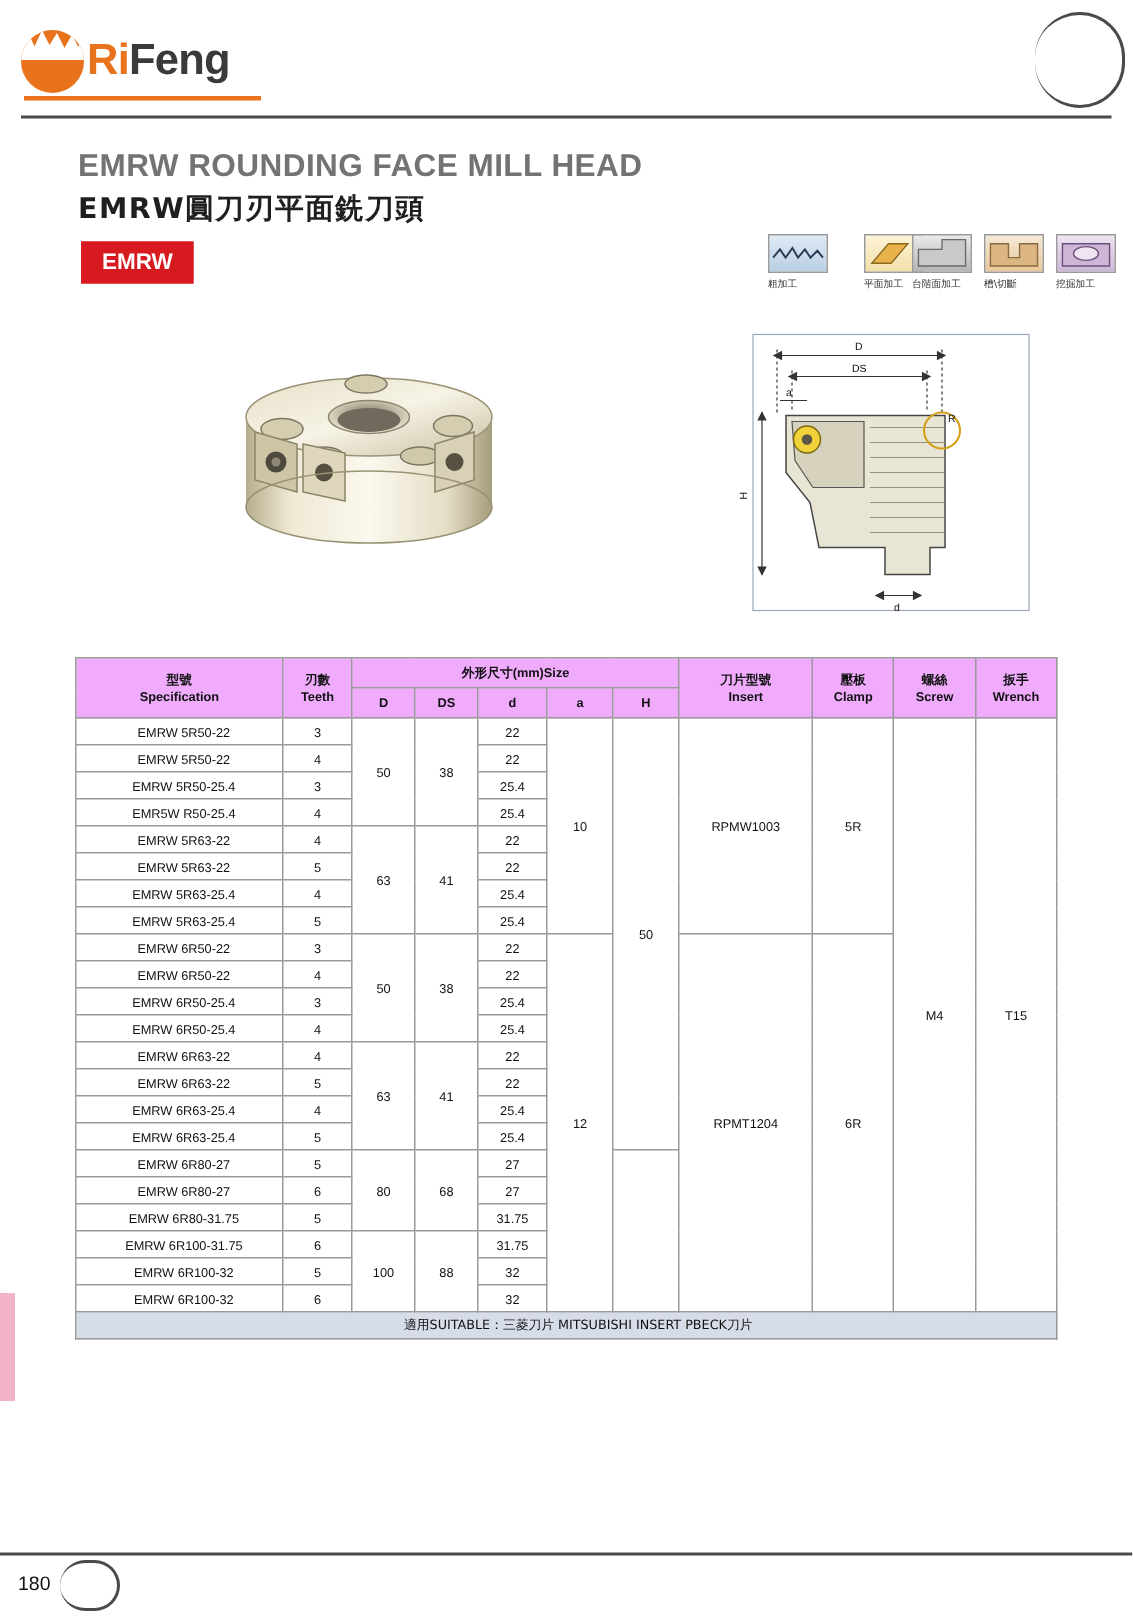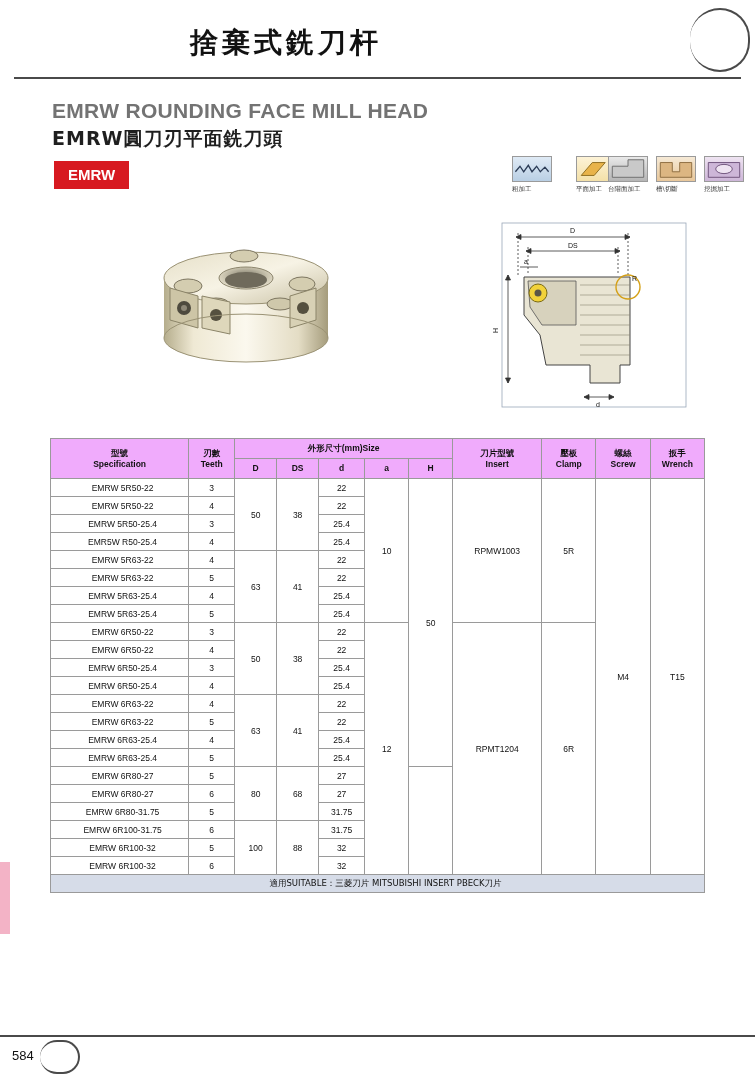--- a/index.html
+++ b/index.html
@@ -124,22 +124,30 @@
   }
   .page-num{
     position:absolute;left:12px;top:1048px;font-size:13px;color:#111;font-weight:normal;
   }
 </style>
 </head>
 <body>
 
 <div class="header">
 
-
-  <div class="header-title">捨棄式銑刀杆</div>
+  <div class="logo-wrap">
+    <div class="logo-mark">
+      <svg class="teeth" viewBox="0 0 42 20">
+        <path d="M0,20 L0,9 L5,2 L9,11 L14,0 L19,10 L24,2 L29,12 L34,3 L38,11 L42,6 L42,20 Z" fill="#ffffff"></path>
+      </svg>
+    </div>
+    <div class="logo-text"><span class="r">Ri</span><span>Feng</span></div>
+    <div class="logo-underline"></div>
+  </div>
+
   <div class="header-rule"></div>
   <div class="header-curve"></div>
 </div>
 
 <div class="title-en">EMRW ROUNDING FACE MILL HEAD</div>
 <div class="title-cn">EMRW圓刀刃平面銑刀頭</div>
 <div class="badge">EMRW</div>
 
 <div class="icon-strip">
 
@@ -475,13 +483,13 @@
       <tr class="note-row">
         <td colspan="12">適用SUITABLE：三菱刀片 MITSUBISHI INSERT  PBECK刀片</td>
       </tr>
     </tbody>
   </table>
 </div>
 
 <div class="side-tab"></div>
 <div class="footer-rule"></div>
 <div class="footer-curve"></div>
-<div class="page-num">584</div>
+<div class="page-num">180</div>
 
 </body></html>

